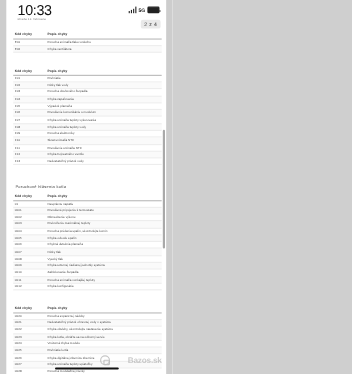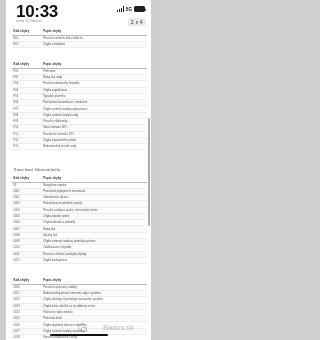--- a/index.html
+++ b/index.html
@@ -36,22 +36,22 @@
     position: relative;
     height: 28px;
     padding: 3px 6px 0 10px;
     display: flex;
     align-items: flex-start;
     justify-content: space-between;
     background: #ffffff;
   }
   .clock-block { line-height: 1; }
   .clock {
-    font-size: 17px;
-    font-weight: bold;
+    font-size: 13px;
+    font-weight: normal;
     letter-spacing: -0.3px;
     color: #111;
   }
   .datestr {
     font-size: 2.6px;
     color: #777;
     letter-spacing: 0.2px;
     margin-top: 1px;
     white-space: nowrap;
   }
@@ -159,21 +159,21 @@
     top: 118px;
     width: 1.6px;
     height: 108px;
     background: #a9a9a9;
     border-radius: 1px;
   }
 
   
   .watermark {
     position: absolute;
-    right: 17px; bottom: 8px;
+    right: 4px; bottom: 8px;
     display: flex;
     gap: 16px;
     opacity: 0.5;
     pointer-events: none;
   }
   .wm-logo {
     width: 9px; height: 9px;
     border-radius: 50%;
     border: 1px solid #8e8e8e;
     position: relative;

